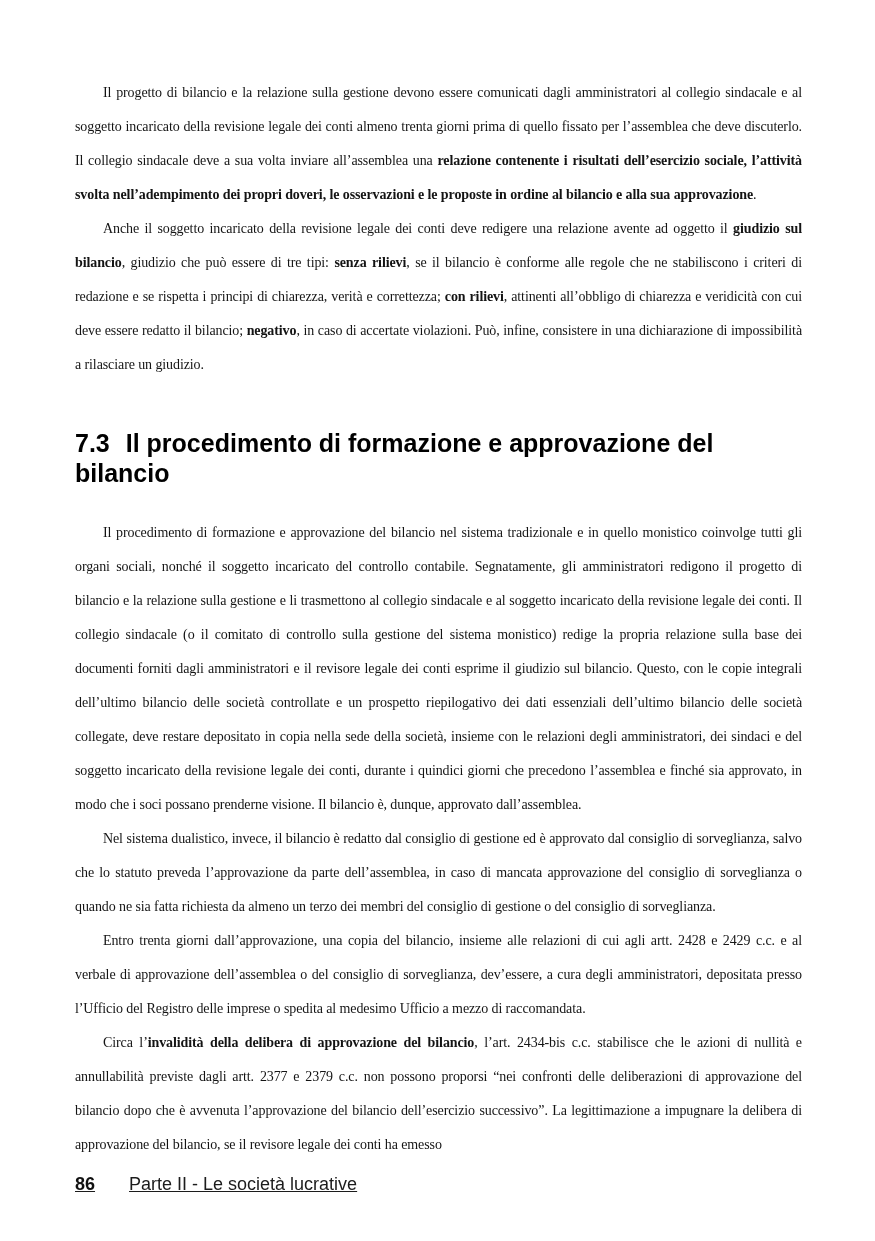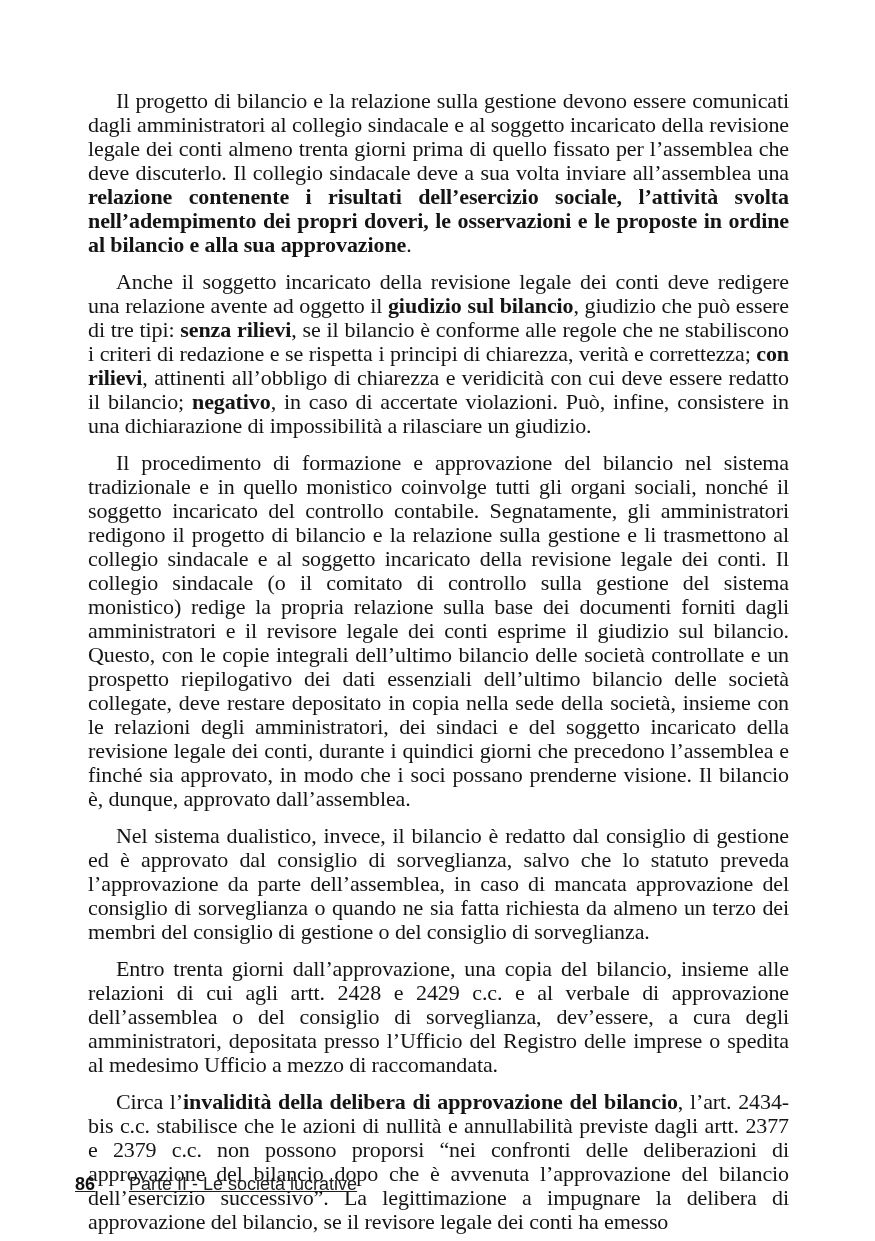--- a/index.html
+++ b/index.html
@@ -11,24 +11,24 @@
     overflow: hidden;
     font-family: "Liberation Serif", serif;
   }
   .page-content {
     position: absolute;
     left: 75px;
     top: 76px;
     width: 727px;
   }
   .body-para {
-    margin: 13px;
+    margin: 0;
     font-family: "Liberation Serif", serif;
-    font-size: 22px;
-    line-height: 24px;
+    font-size: 14px;
+    line-height: 34px;
     text-align: justify;
     text-indent: 28px;
     color: #141414;
     letter-spacing: -0.1px;
   }
   .body-para .b { font-weight: 700; }
   .body-para .i { }
   .section-heading {
     margin: 46px 0 28px 0;
     font-family: "Liberation Sans", sans-serif;
@@ -54,20 +54,23 @@
 </head>
 <body>
 
 <div class="page-content">
 
   <div id="intro-paragraphs">
       <p class="body-para"><span>Il progetto di bilancio e la relazione sulla gestione devono essere comunicati dagli amministratori al collegio sindacale e al soggetto incaricato della revisione legale dei conti almeno trenta giorni prima di quello fissato per l’assemblea che deve discuterlo. Il collegio sindacale deve a sua volta inviare all’assemblea una </span><span class="b">relazione contenente i risultati dell’esercizio sociale, l’attività svolta nell’adempimento dei propri doveri, le osservazioni e le proposte in ordine al bilancio e alla sua approvazione</span><span>.</span></p>
       <p class="body-para"><span>Anche il soggetto incaricato della revisione legale dei conti deve redigere una relazione avente ad oggetto il </span><span class="b">giudizio sul bilancio</span><span>, giudizio che può essere di tre tipi: </span><span class="b">senza rilievi</span><span>, se il bilancio è conforme alle regole che ne stabiliscono i criteri di redazione e se rispetta i principi di chiarezza, verità e correttezza; </span><span class="b">con rilievi</span><span>, attinenti all’obbligo di chiarezza e veridicità con cui deve essere redatto il bilancio; </span><span class="b">negativo</span><span>, in caso di accertate violazioni. Può, infine, consistere in una dichiarazione di impossibilità a rilasciare un giudizio.</span></p>
     </div>
 
+  <h2 class="section-heading">
+    <span class="sec-num">7.3</span><span>Il procedimento di formazione e approvazione del bilancio</span>
+  </h2>
 
   <div id="section-paragraphs">
       <p class="body-para"><span>Il procedimento di formazione e approvazione del bilancio nel sistema tradizionale e in quello monistico coinvolge tutti gli organi sociali, nonché il soggetto incaricato del controllo contabile. Segnatamente, gli amministratori redigono il progetto di bilancio e la relazione sulla gestione e li trasmettono al collegio sindacale e al soggetto incaricato della revisione legale dei conti. Il collegio sindacale (o il comitato di controllo sulla gestione del sistema monistico) redige la propria relazione sulla base dei documenti forniti dagli amministratori e il revisore legale dei conti esprime il giudizio sul bilancio. Questo, con le copie integrali dell’ultimo bilancio delle società controllate e un prospetto riepilogativo dei dati essenziali dell’ultimo bilancio delle società collegate, deve restare depositato in copia nella sede della società, insieme con le relazioni degli amministratori, dei sindaci e del soggetto incaricato della revisione legale dei conti, durante i quindici giorni che precedono l’assemblea e finché sia approvato, in modo che i soci possano prenderne visione. Il bilancio è, dunque, approvato dall’assemblea.</span></p>
       <p class="body-para"><span>Nel sistema dualistico, invece, il bilancio è redatto dal consiglio di gestione ed è approvato dal consiglio di sorveglianza, salvo che lo statuto preveda l’approvazione da parte dell’assemblea, in caso di mancata approvazione del consiglio di sorveglianza o quando ne sia fatta richiesta da almeno un terzo dei membri del consiglio di gestione o del consiglio di sorveglianza.</span></p>
       <p class="body-para"><span>Entro trenta giorni dall’approvazione, una copia del bilancio, insieme alle relazioni di cui agli artt. 2428 e 2429 c.c. e al verbale di approvazione dell’assemblea o del consiglio di sorveglianza, dev’essere, a cura degli amministratori, depositata presso l’Ufficio del Registro delle imprese o spedita al medesimo Ufficio a mezzo di raccomandata.</span></p>
       <p class="body-para"><span>Circa l’</span><span class="b">invalidità della delibera di approvazione del bilancio</span><span>, l’art. 2434-</span><span class="i">bis</span><span> c.c. stabilisce che le azioni di nullità e annullabilità previste dagli artt. 2377 e 2379 c.c. non possono proporsi “</span><span class="i">nei confronti delle deliberazioni di approvazione del bilancio dopo che è avvenuta l’approvazione del bilancio dell’esercizio successivo</span><span>”. La legittimazione a impugnare la delibera di approvazione del bilancio, se il revisore legale dei conti ha emesso</span></p>
     </div>
 
 </div>
 

